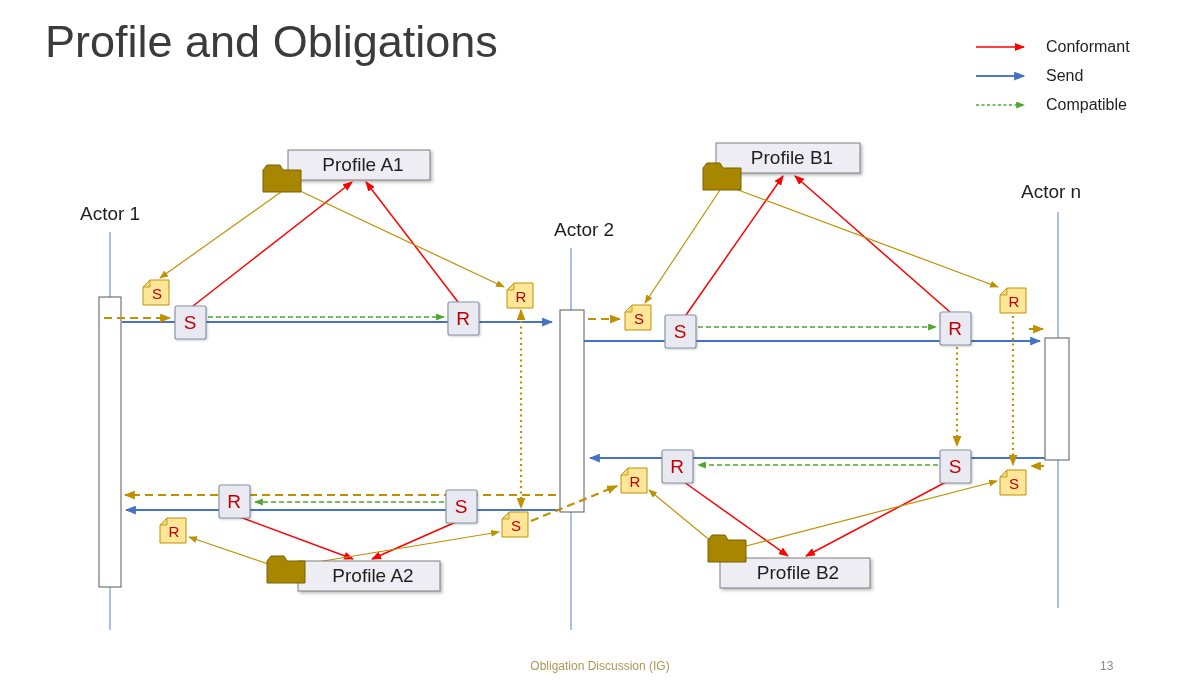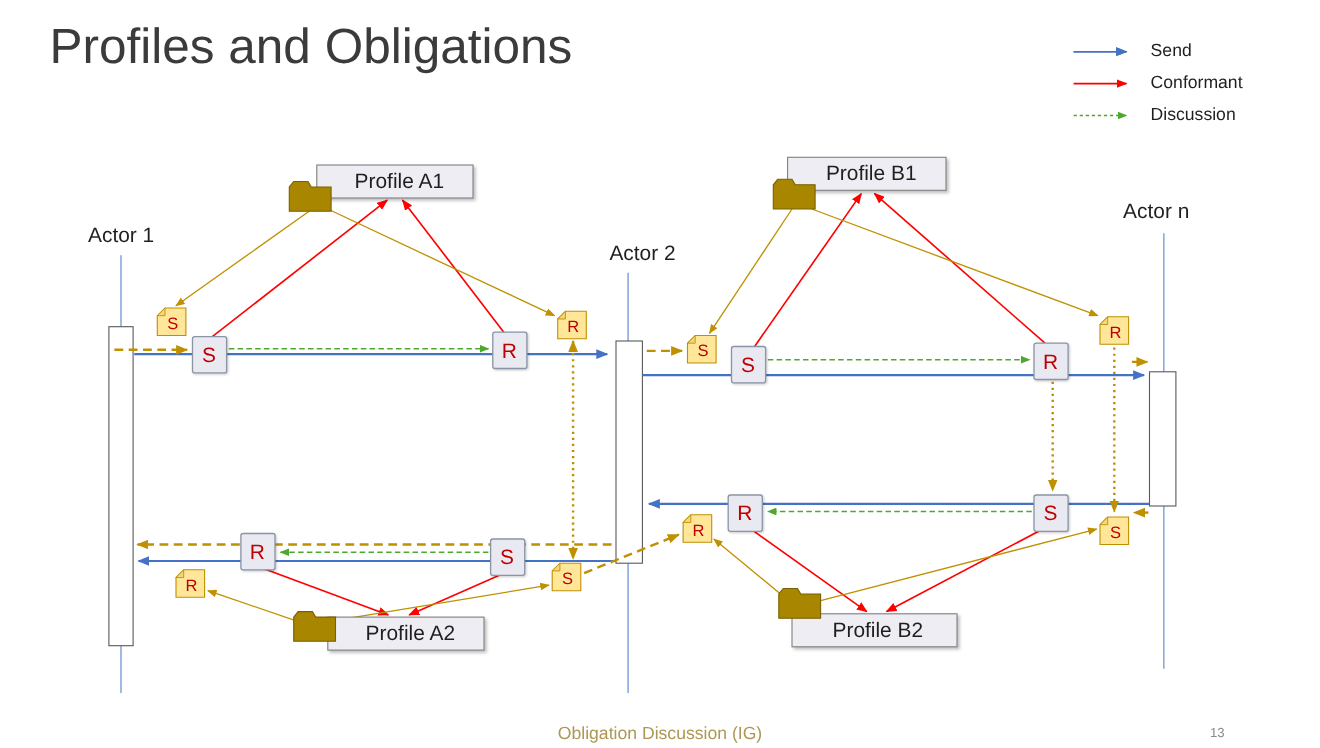--- a/index.html
+++ b/index.html
@@ -8,21 +8,21 @@
   }
   *{box-sizing:border-box;}
   html,body{margin:0;padding:0;}
   body{width:1200px;height:680px;position:relative;background:#ffffff;
        font-family:"Liberation Sans",sans-serif;overflow:hidden;}
   .title{position:absolute;left:45px;top:16px;font-size:45px;font-weight:400;color:#3b3b3b;}
   .legend{position:absolute;left:908px;top:32px;}
   .legend-row{display:flex;align-items:center;height:29px;}
   .legend-slot{width:66px;display:flex;justify-content:flex-end;align-items:center;}
   .legend-label{font-size:16px;color:#1f1f1f;margin-left:10px;white-space:nowrap;}
-  .footer{position:absolute;top:659px;left:0;width:100%;text-align:center;font-size:16px;color:#AD9753;}
+  .footer{position:absolute;top:659px;left:0;width:100%;text-align:center;font-size:12px;color:#AD9753;}
   .page-num{position:absolute;top:659px;left:1100px;font-size:12px;color:#8a8a8a;text-align:right;}
   svg.diagram{position:absolute;left:0;top:0;}
   svg text{font-family:"Liberation Sans",sans-serif;}
   .lifeline{stroke:var(--lifeline);stroke-width:1.5;}
   .activation{fill:#ffffff;stroke:#595959;stroke-width:1;}
   .l-send{stroke:var(--send);stroke-width:2;fill:none;}
   .l-conf{stroke:var(--conformant);stroke-width:1.5;fill:none;}
   .l-comp{stroke:var(--compatible);stroke-width:1.4;fill:none;stroke-dasharray:5 3;}
   .l-obl-solid{stroke:var(--obligation);stroke-width:1.2;fill:none;}
   .l-obl-dash{stroke:var(--obligation);stroke-width:2.2;fill:none;stroke-dasharray:8 5;}
@@ -53,44 +53,44 @@
       </marker>
     <marker id="m-obl" viewBox="0 0 10 8" refX="9" refY="4" markerWidth="11" markerHeight="9" markerUnits="userSpaceOnUse" orient="auto-start-reverse">
         <path d="M0,0 L10,4 L0,8 Z" style="fill:var(--obligation)"></path>
       </marker>
     <marker id="m-obl-sm" viewBox="0 0 10 8" refX="9" refY="4" markerWidth="9" markerHeight="7" markerUnits="userSpaceOnUse" orient="auto-start-reverse">
         <path d="M0,0 L10,4 L0,8 Z" style="fill:var(--obligation)"></path>
       </marker>
   </defs>
 </svg>
 
-<div class="title">Profiles and Obligations</div>
+<div class="title">Profile and Obligations</div>
 
 <div class="legend">
+  <div class="legend-row">
+    <span class="legend-slot"></span>
+    <svg width="62" height="14">
+        <line x1="2" y1="7" x2="50" y2="7" style="stroke:var(--conformant);stroke-width:1.5" marker-end="url(#m-conf)"></line>
+      </svg>
+    <span class="legend-label">Conformant</span>
+  </div>
   <div class="legend-row">
     <span class="legend-slot"></span>
     <svg width="62" height="14">
         <line x1="2" y1="7" x2="50" y2="7" style="stroke:var(--send);stroke-width:1.5" marker-end="url(#m-comp)" stroke="none"></line>
         <line x1="2" y1="7" x2="50" y2="7" style="stroke:var(--send);stroke-width:1.5" marker-end="url(#m-send)"></line>
       </svg>
     <span class="legend-label">Send</span>
   </div>
   <div class="legend-row">
     <span class="legend-slot"></span>
     <svg width="62" height="14">
-        <line x1="2" y1="7" x2="50" y2="7" style="stroke:var(--conformant);stroke-width:1.5" marker-end="url(#m-conf)"></line>
-      </svg>
-    <span class="legend-label">Conformant</span>
-  </div>
-  <div class="legend-row">
-    <span class="legend-slot"></span>
-    <svg width="62" height="14">
         <line x1="2" y1="7" x2="50" y2="7" style="stroke:var(--compatible);stroke-width:1.3;stroke-dasharray:3 2.5" marker-end="url(#m-comp)"></line>
       </svg>
-    <span class="legend-label">Discussion</span>
+    <span class="legend-label">Compatible</span>
   </div>
 </div>
 
 <svg class="diagram" width="1200" height="680" viewBox="0 0 1200 680">
 
   <line class="lifeline" x1="110" y1="232" x2="110" y2="630"></line>
   <line class="lifeline" x1="571" y1="248" x2="571" y2="630"></line>
   <line class="lifeline" x1="1058" y1="212" x2="1058" y2="608"></line>
 
   <rect class="activation" x="99" y="297" width="22" height="290"></rect>

